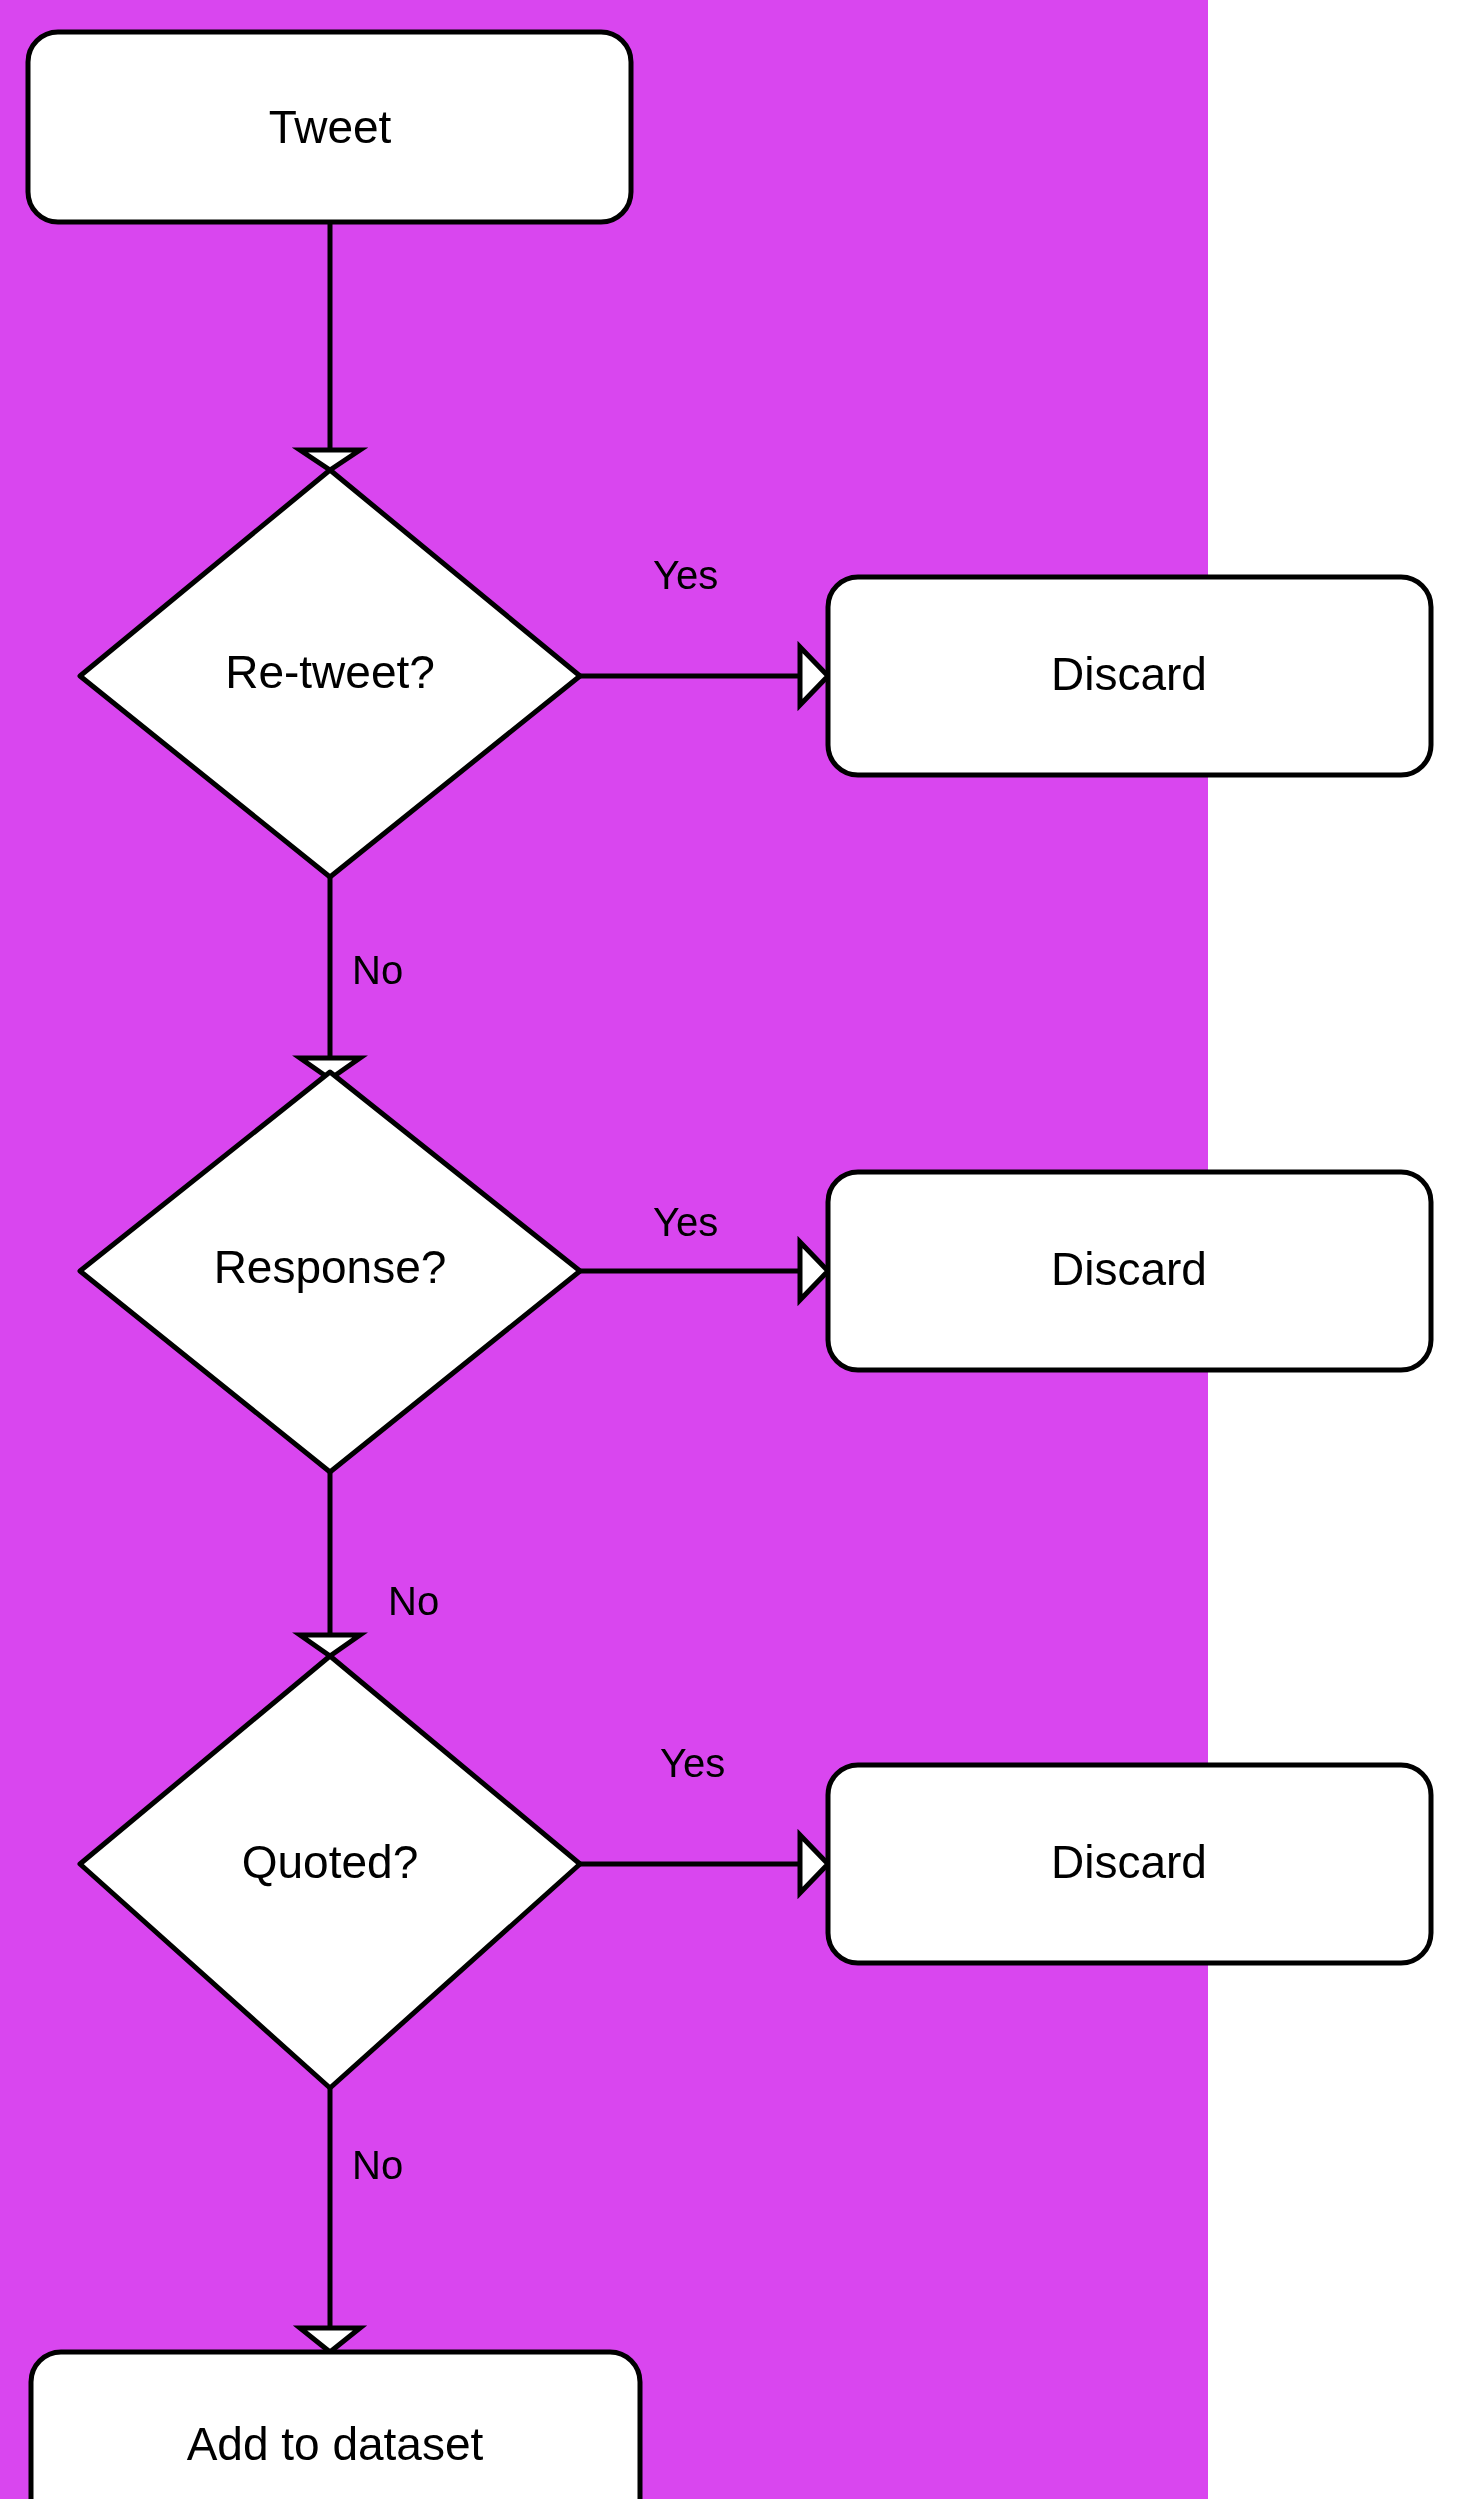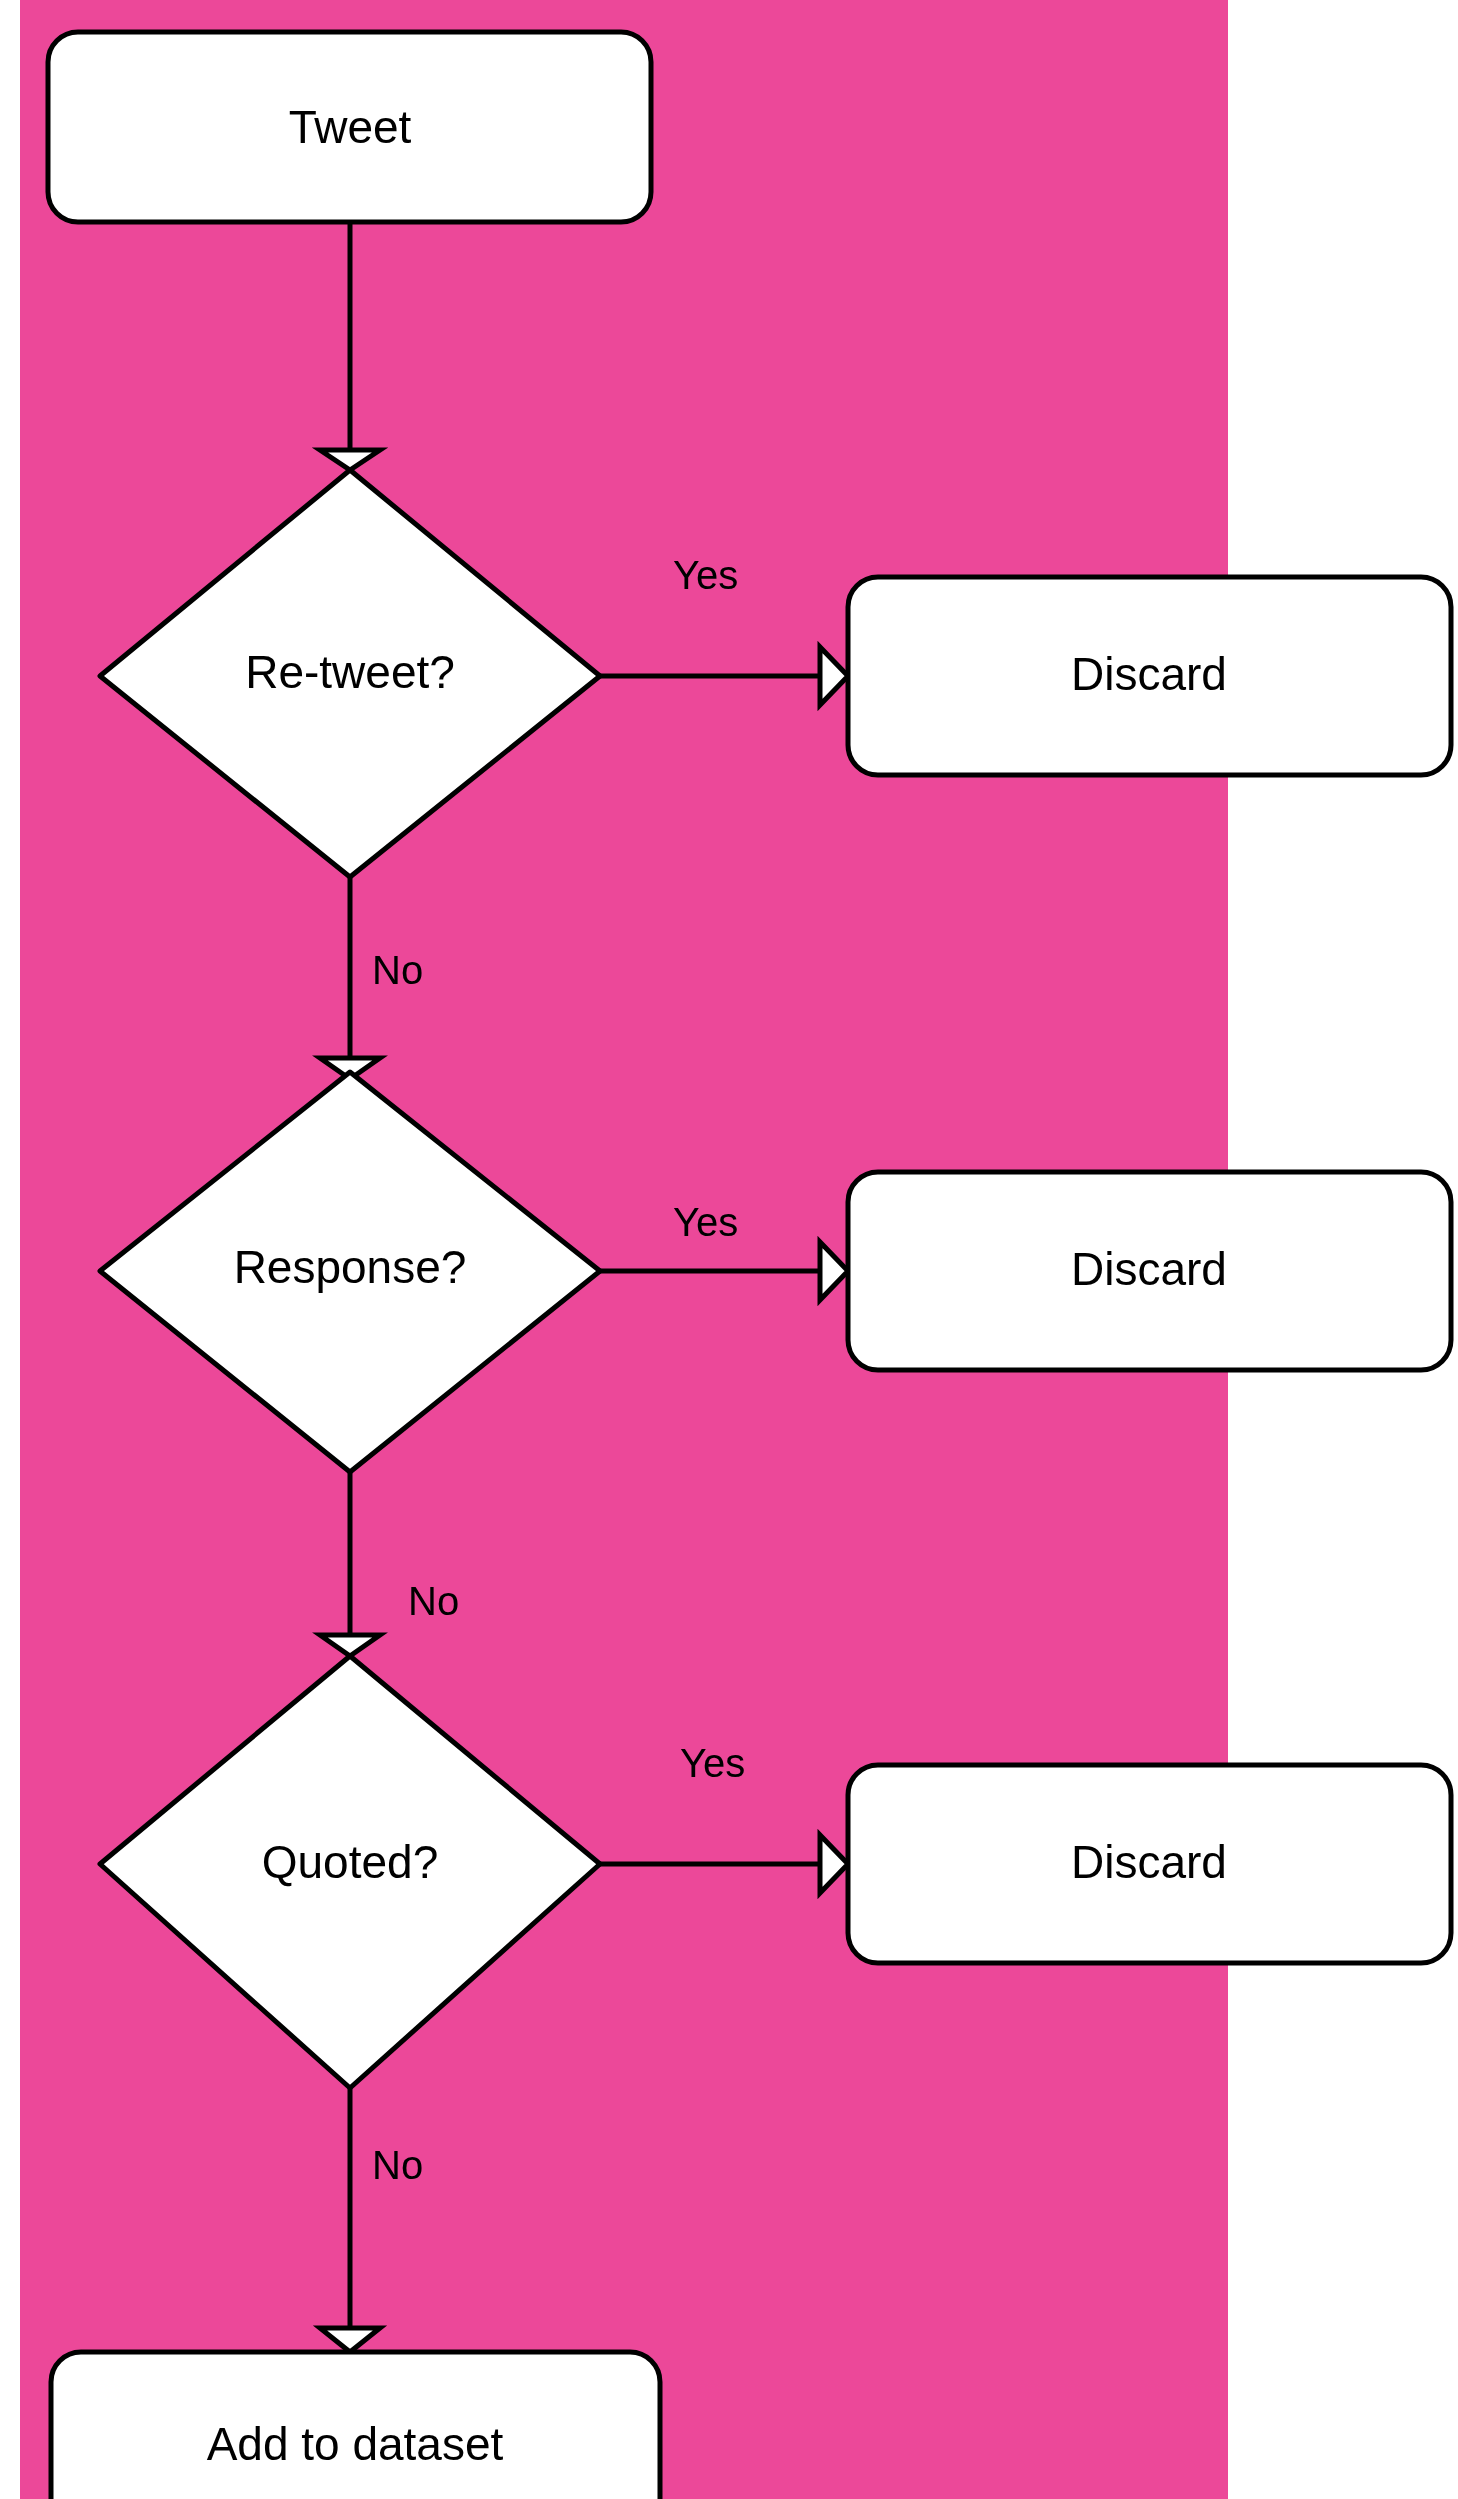--- a/index.html
+++ b/index.html
@@ -10,22 +10,21 @@
   body {
     width: 1458px;
     height: 2499px;
     overflow: hidden;
     font-family: "Liberation Sans", sans-serif;
   }
   #stage {
     position: relative;
     width: 1208px;
     height: 2499px;
-    background: #ec4899;
-    margin-left: 20px;
+    background: #d946ef;
   }
   #flow-svg {
     position: absolute;
     left: 0;
     top: 0;
     width: 1458px;
     height: 2499px;
     display: block;
   }
   .node-text {

